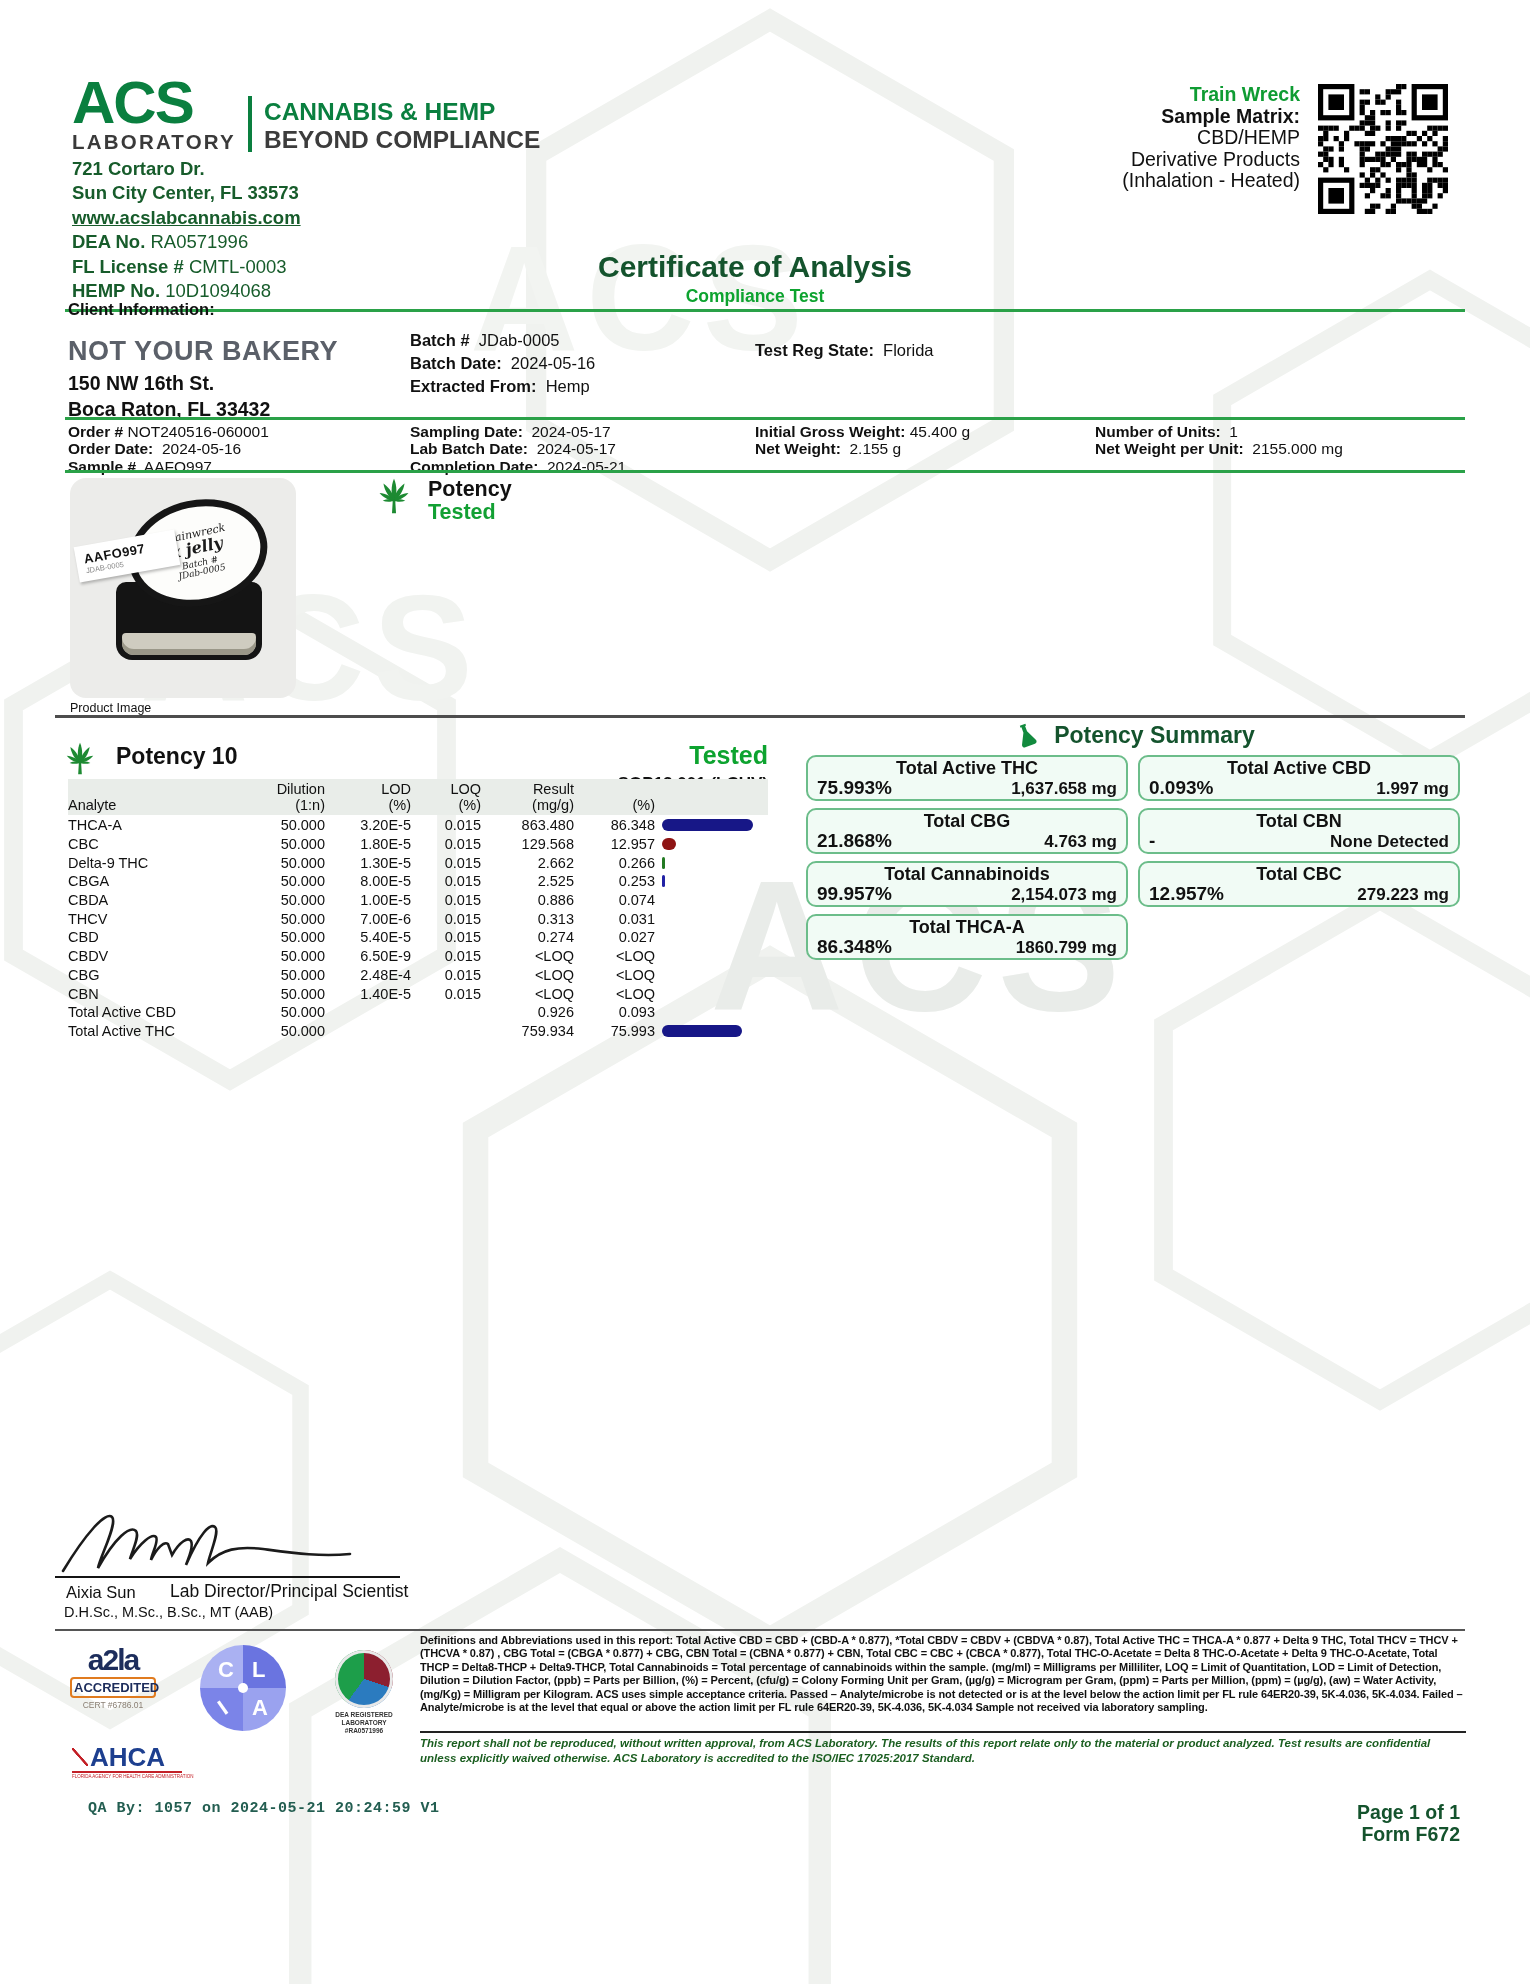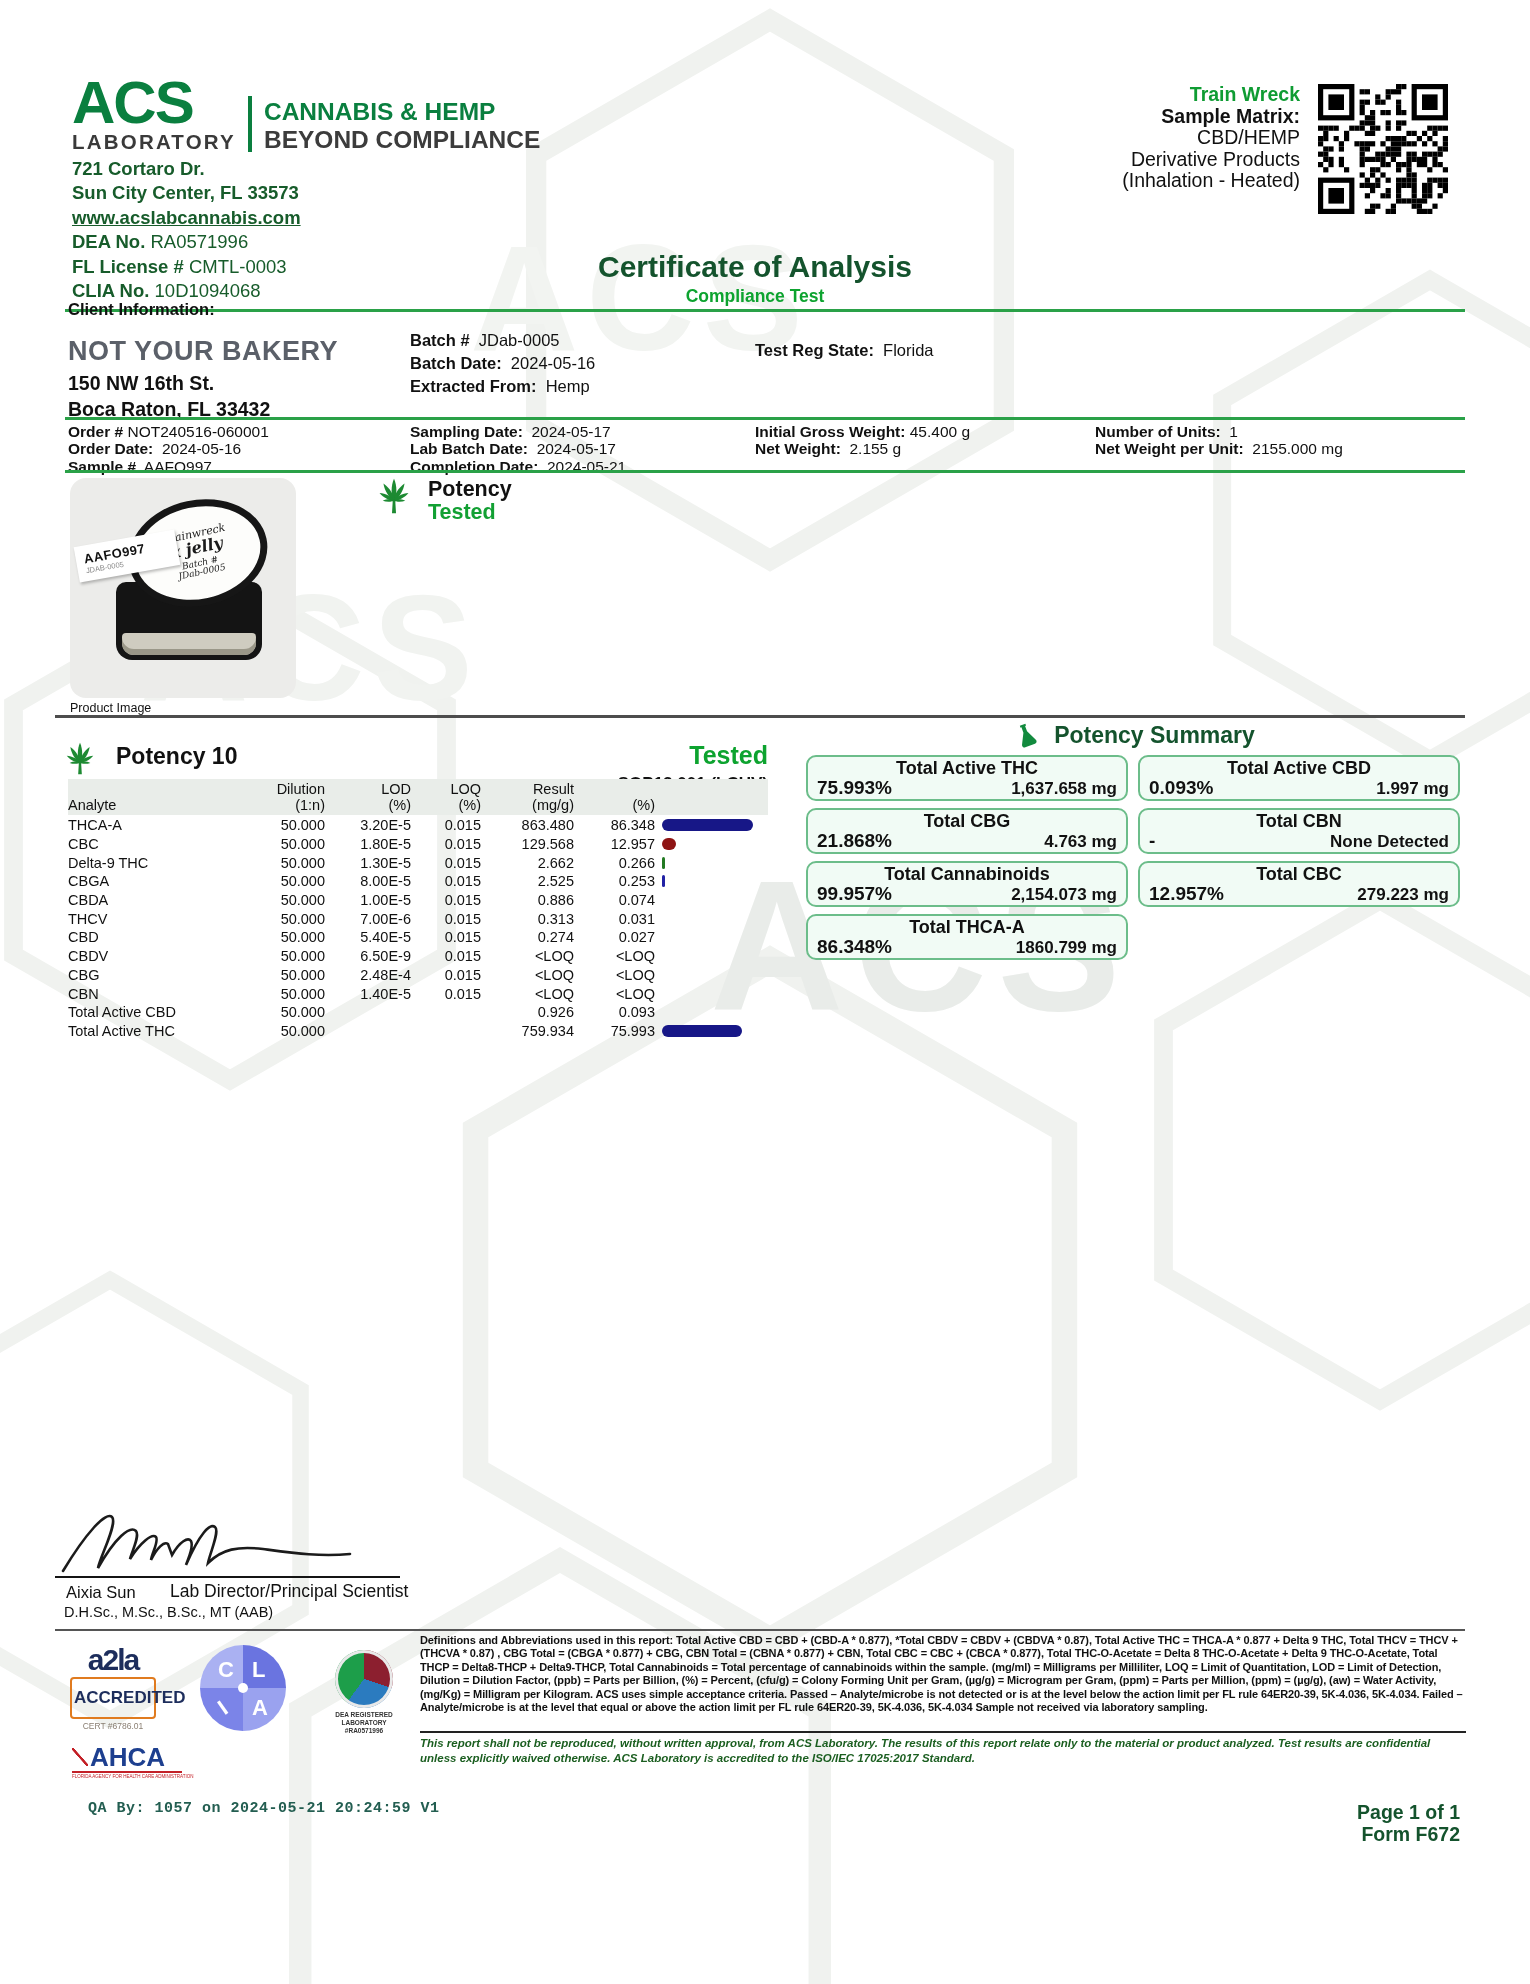--- a/index.html
+++ b/index.html
@@ -123,22 +123,22 @@
   
   .defs{left:420px;top:1634px;width:1046px;font-size:11px;font-weight:700;line-height:13.4px;
         letter-spacing:-0.1px;}
   .defs-sep{left:420px;top:1731px;width:1046px;height:1.5px;background:#222;}
   .disclaimer{left:420px;top:1736px;width:1046px;font-size:11.5px;font-weight:700;font-style:italic;
               color:#1b5e20;line-height:14.5px;}
 
   
   .a2la{left:70px;top:1645px;width:86px;text-align:center;}
   .a2la-glyph{font-size:30px;font-weight:900;color:#1d2d5c;letter-spacing:-2px;line-height:30px;}
-  .a2la-box{border:2.5px solid #e07b1f;border-radius:4px;font-size:17px;font-weight:800;color:#1d2d5c;
-            padding:9px 2px;margin-top:2px;}
+  .a2la-box{border:2.5px solid #e07b1f;border-radius:4px;font-size:13px;font-weight:800;color:#1d2d5c;
+            padding:1px 2px;margin-top:2px;}
   .a2la-cert{font-size:8.5px;color:#8a7f73;margin-top:2px;}
   .clia{left:200px;top:1645px;width:86px;height:86px;border-radius:50%;
         background:conic-gradient(#6a74e0 0 25%, #9aa2ef 25% 50%, #7b84e8 50% 75%, #aab1f2 75% 100%);
         position:absolute;color:#fff;font-weight:700;}
   .clia span{position:absolute;font-size:22px;}
   .clia .dot{left:38px;top:38px;width:10px;height:10px;background:#fff;border-radius:50%;position:absolute;}
   .dea{left:327px;top:1650px;width:74px;text-align:center;}
   .dea-circle{width:58px;height:58px;border-radius:50%;margin:0 auto;
               background:conic-gradient(#8c1f2f 0 30%, #2b7bbf 30% 60%, #1d9e4a 60% 100%);
               box-shadow:inset 0 0 0 3px #e9e9e9;}
@@ -188,21 +188,21 @@
         <div class="logo-tag2">BEYOND COMPLIANCE</div>
       </div>
     </div>
 
     <div class="abs addr">
       <div class="nowrap">721 Cortaro Dr.</div>
       <div class="nowrap">Sun City Center, FL 33573</div>
       <div class="nowrap site">www.acslabcannabis.com</div>
       <div class="nowrap"><span class="lab">DEA No.</span> <span class="val">RA0571996</span></div>
       <div class="nowrap"><span class="lab">FL License #</span> <span class="val">CMTL-0003</span></div>
-      <div class="nowrap"><span class="lab">CLIA No.</span> <span class="val">10D1094068</span></div>
+      <div class="nowrap"><span class="lab">HEMP No.</span> <span class="val">10D1094068</span></div>
     </div>
 
     <div class="abs sample-block">
       <div class="sname">Train Wreck</div>
       <div class="slabel">Sample Matrix:</div>
       <div>CBD/HEMP</div>
       <div>Derivative Products</div>
       <div>(Inhalation - Heated)</div>
     </div>
 

